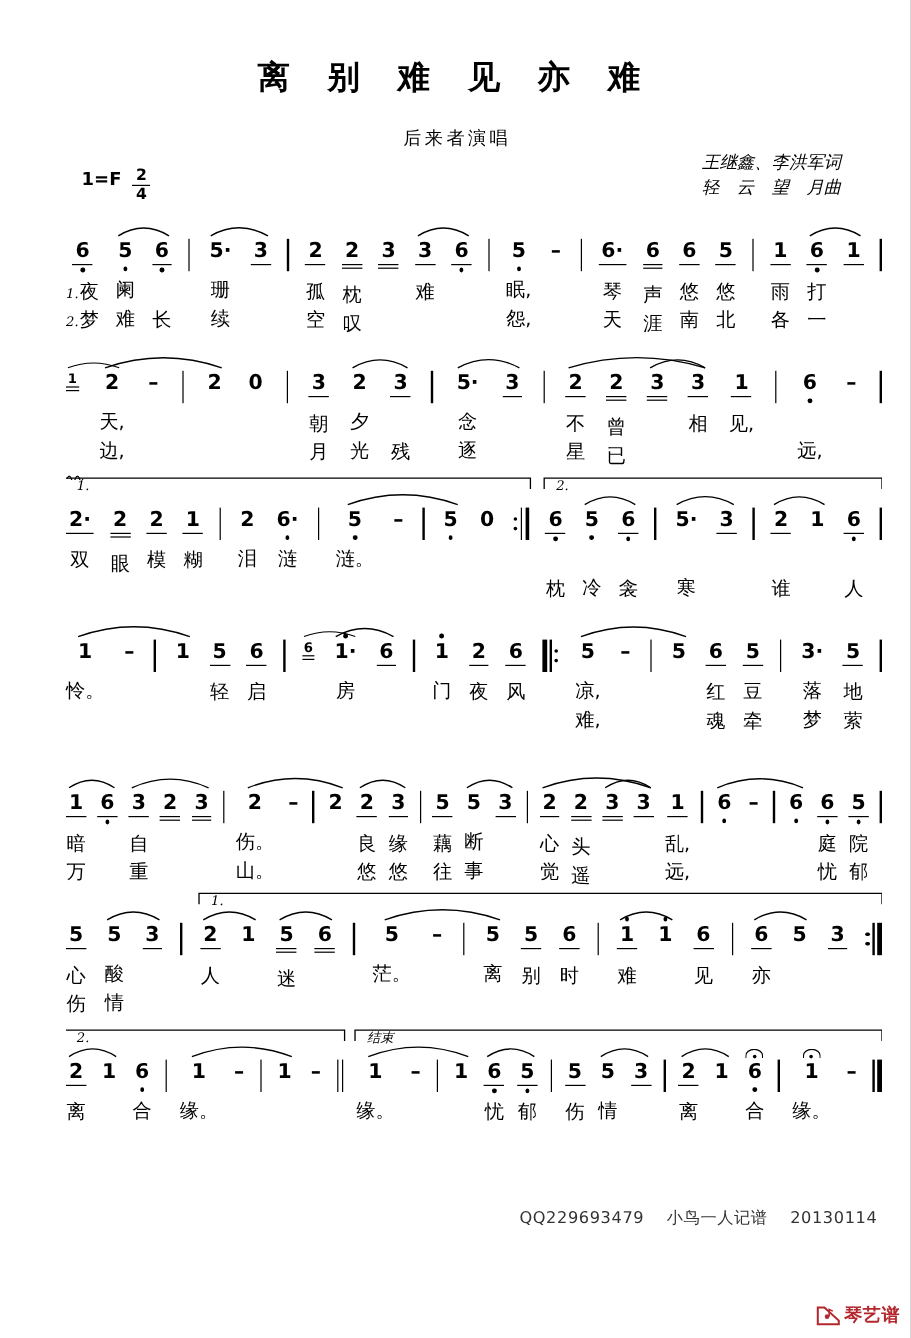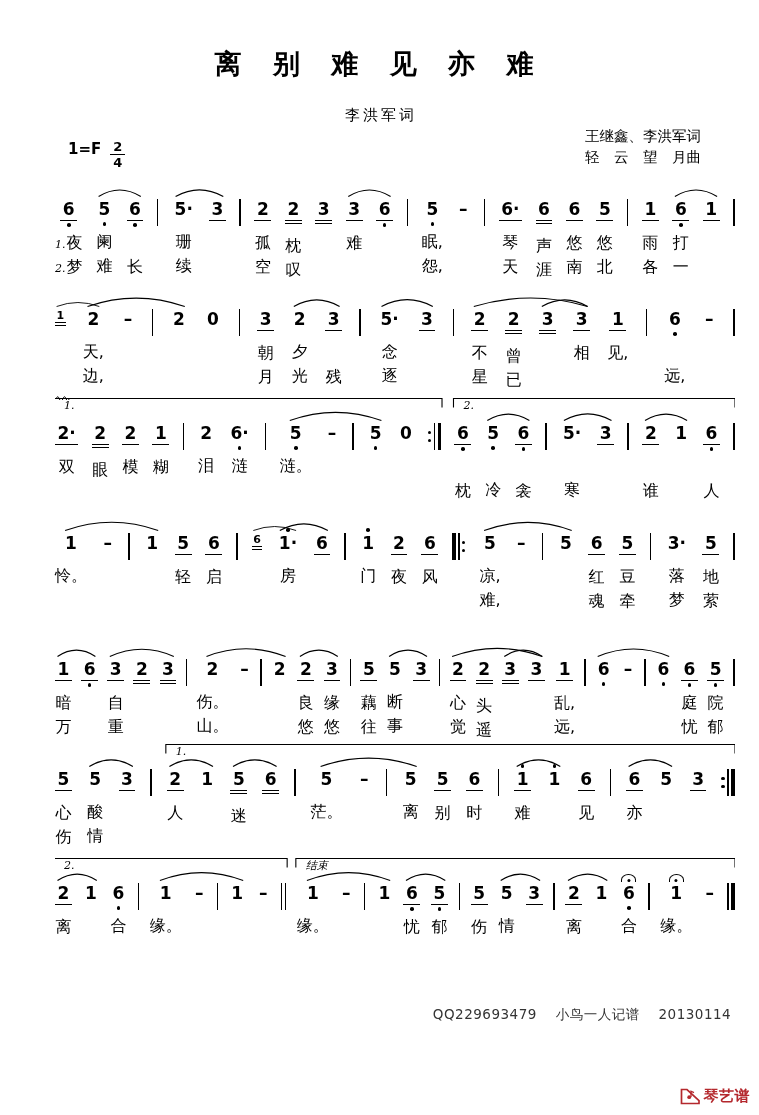--- a/index.html
+++ b/index.html
@@ -2,21 +2,21 @@
 <html><head>
 <meta charset="utf-8">
 <style>
   html,body{margin:0;padding:0;background:#888;}
   .page{position:relative;width:759px;height:1115px;background:#ffffff;margin:0 auto;
         font-family:"DejaVu Sans",sans-serif;color:#000;overflow:hidden;}
   .title{position:absolute;top:46px;left:0;width:100%;text-align:center;
          font-size:27px;font-weight:bold;letter-spacing:11px;box-sizing:border-box;}
   .subtitle{position:absolute;top:106px;left:0;width:100%;text-align:center;
             font-size:15px;letter-spacing:3px;padding-left:3px;box-sizing:border-box;}
-  .credits{position:absolute;top:126px;right:58px;text-align:center;font-size:14.5px;line-height:21px;}
+  .credits{position:absolute;top:126px;right:58px;text-align:center;font-size:14.5px;line-height:21px;font-style:italic;}
   .keysig{position:absolute;left:68px;top:140px;font-size:15px;font-weight:bold;display:flex;gap:9px;}
   .frac{display:inline-flex;flex-direction:column;align-items:center;line-height:1;}
   .frac .fn{font-size:13px;font-weight:bold;border-bottom:1.6px solid #000;padding:0 3px 1px;}
   .frac .fd{font-size:13px;font-weight:bold;padding-top:1px;}
   .score{position:absolute;left:0;top:0;width:759px;height:1115px;}
   .sys{position:absolute;left:55px;width:680px;height:112px;}
   .sys svg{position:absolute;left:0;top:0;pointer-events:none;}
   .notes{position:absolute;left:0;top:0;width:100%;display:flex;justify-content:space-between;align-items:flex-start;padding-top:18px;}
   .tok{display:flex;flex-direction:column;align-items:center;flex:none;}
   .ab{height:11px;display:flex;align-items:flex-end;justify-content:center;}
@@ -42,21 +42,21 @@
   .ferm i{position:absolute;left:50%;bottom:0;transform:translateX(-50%);width:3.2px;height:3.2px;background:#000;border-radius:50%;}
   .footer{position:absolute;top:1006px;left:405px;width:310px;text-align:center;font-size:13.5px;color:#333;letter-spacing:.5px;margin-left:22px;}
   .logo{position:absolute;right:9px;bottom:9px;display:flex;align-items:center;gap:3px;}
   .logo .lt{font-size:15px;font-weight:bold;letter-spacing:.5px;}
 </style>
 </head>
 <body>
 
 <div class="page">
   <div class="title">离 别 难 见 亦 难</div>
-  <div class="subtitle">李洪军词</div>
+  <div class="subtitle">后来者演唱</div>
   <div class="credits">
     <div>王继鑫、李洪军词</div>
     <div>轻　云　望　月曲</div>
   </div>
   <div class="keysig">
     <span>1=F</span>
     <span class="frac">
       <span class="fn">2</span>
       <span class="fd">4</span>
     </span>

